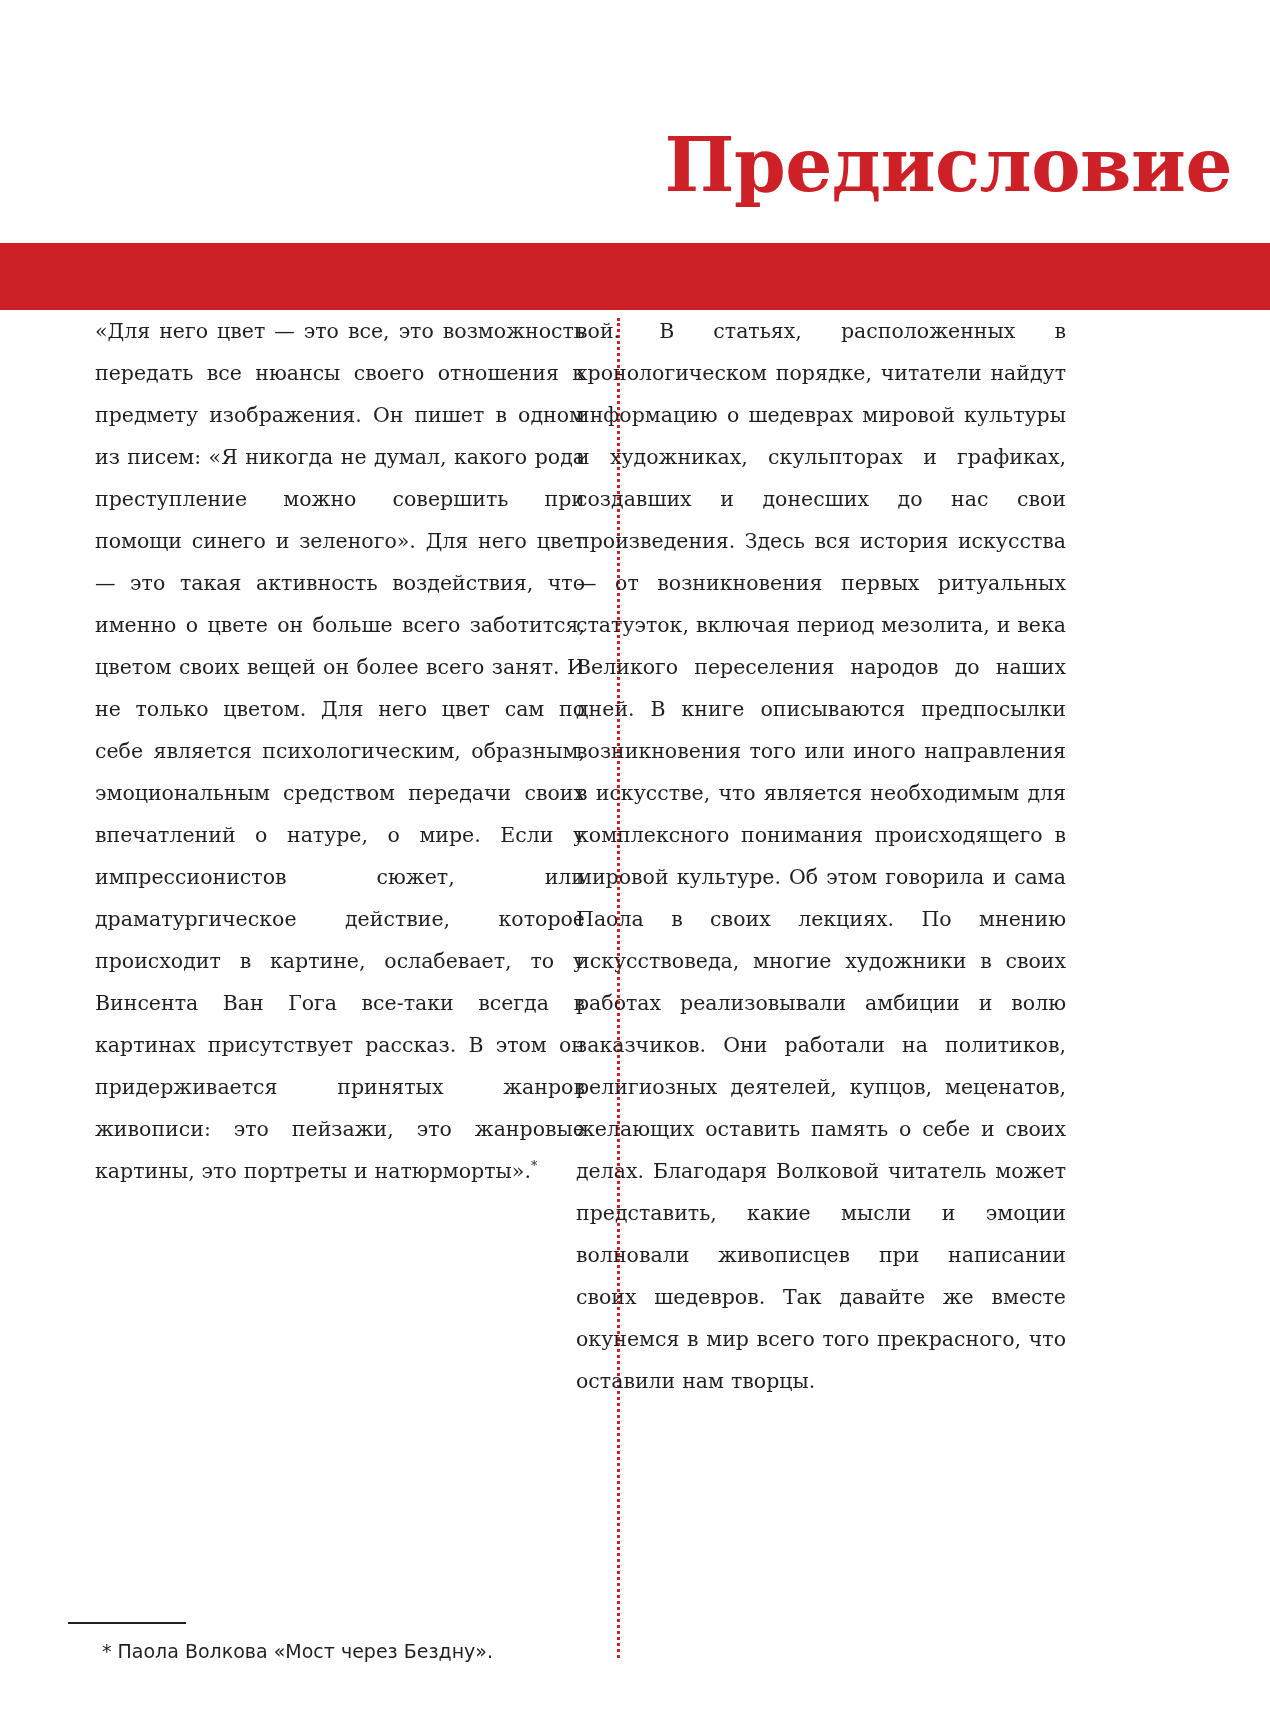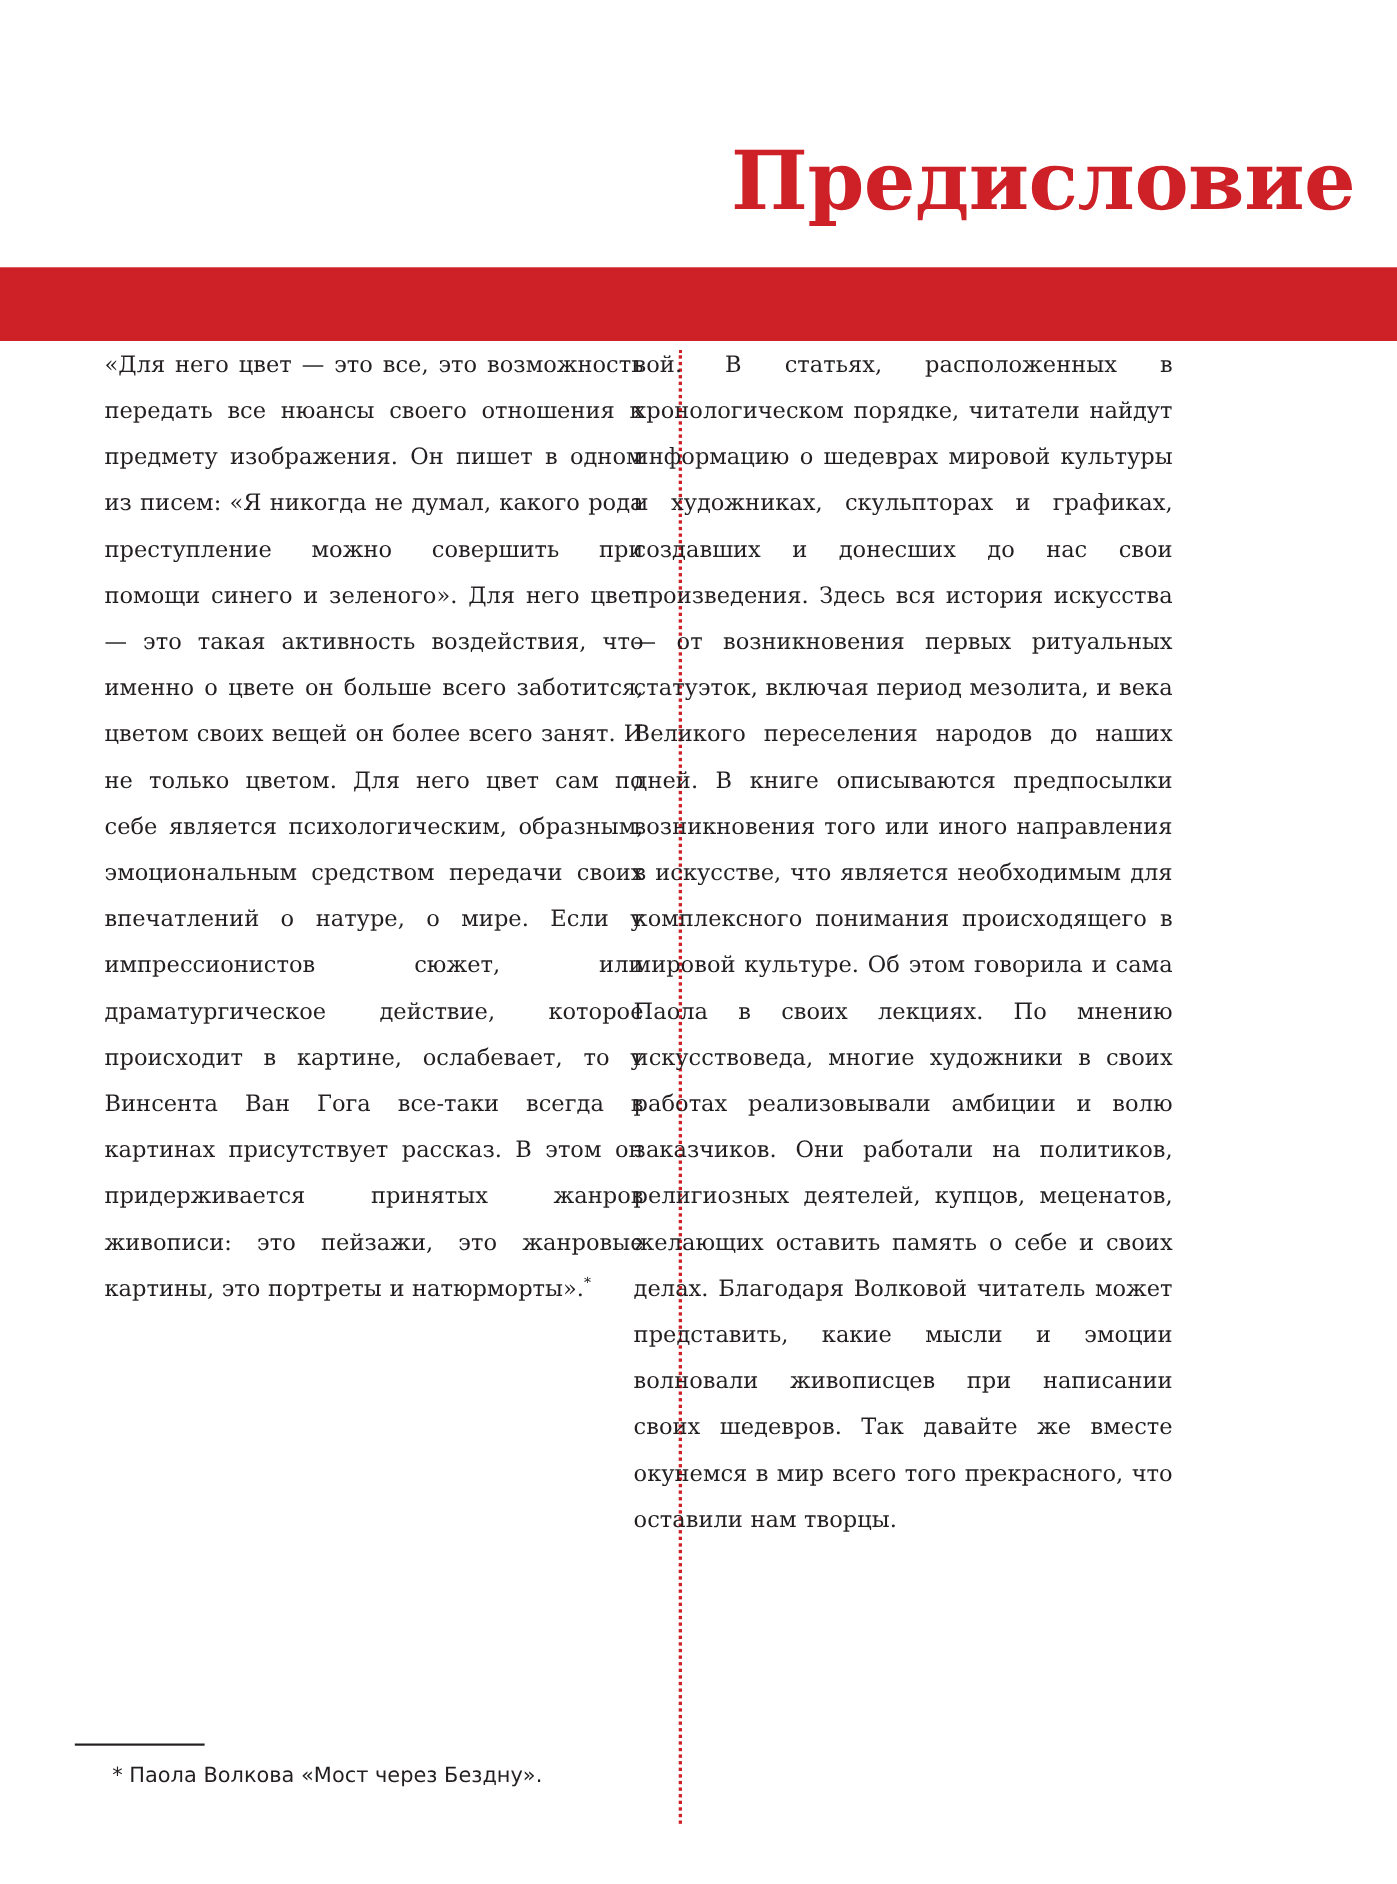--- a/index.html
+++ b/index.html
@@ -91,21 +91,21 @@
   .body-paragraph sup {
     font-size: 0.62em;
     vertical-align: super;
     line-height: 0;
   }
 
   
   .footnote-block {
     position: absolute;
     left: 68px;
-    top: 1275px;
+    top: 1312px;
     width: 490px;
   }
   .footnote-rule {
     width: 118px;
     height: 0;
     border-top: 2px solid #231f20;
     margin: 0 0 14px 0;
   }
   .footnote-text {
     margin: 0;

